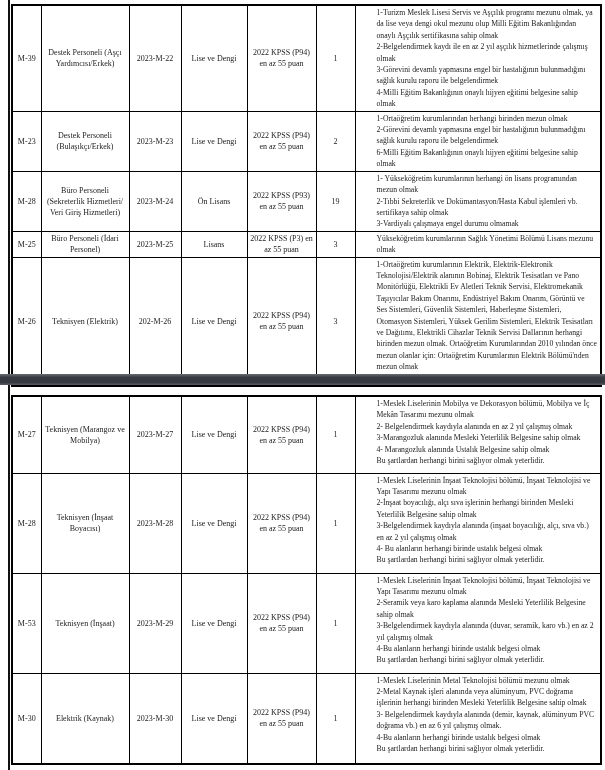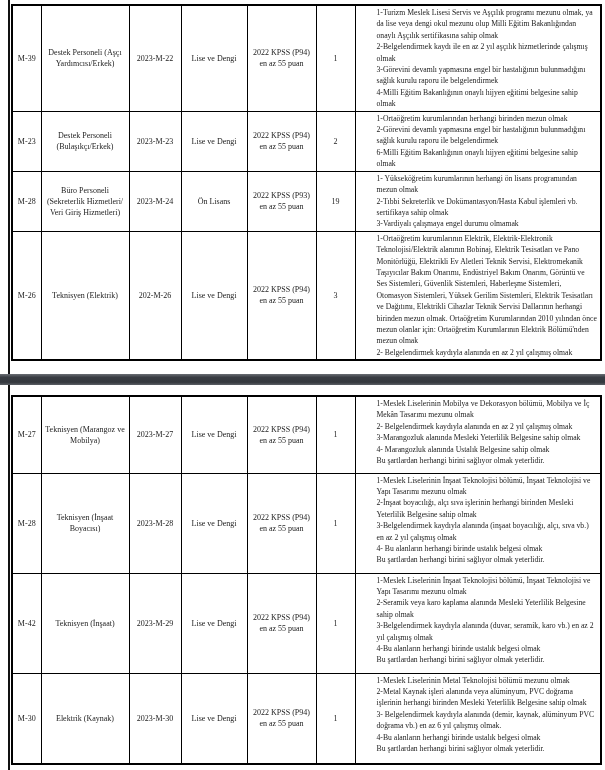--- a/index.html
+++ b/index.html
@@ -116,20 +116,31 @@
           <td class="c-cell">2023-M-24</td>
           <td class="c-cell">Ön Lisans</td>
           <td class="c-cell">2022 KPSS (P93) en az 55 puan</td>
           <td class="c-cell">19</td>
           <td class="req-cell">
             <div>1- Yükseköğretim kurumlarının herhangi ön lisans programından mezun olmak</div>
             <div>2-Tıbbi Sekreterlik ve Dokümantasyon/Hasta Kabul işlemleri vb. sertifikaya sahip olmak</div>
             <div>3-Vardiyalı çalışmaya engel durumu olmamak</div>
           </td>
         </tr>
+        <tr style="height: 23px;">
+          <td class="c-cell">M-25</td>
+          <td class="c-cell">Büro Personeli (İdari Personel)</td>
+          <td class="c-cell">2023-M-25</td>
+          <td class="c-cell">Lisans</td>
+          <td class="c-cell">2022 KPSS (P3) en az 55 puan</td>
+          <td class="c-cell">3</td>
+          <td class="req-cell">
+            <div>Yükseköğretim kurumlarının Sağlık Yönetimi Bölümü Lisans mezunu olmak</div>
+          </td>
+        </tr>
         <tr style="height: 125px;">
           <td class="c-cell">M-26</td>
           <td class="c-cell">Teknisyen (Elektrik)</td>
           <td class="c-cell">202-M-26</td>
           <td class="c-cell">Lise ve Dengi</td>
           <td class="c-cell">2022 KPSS (P94) en az 55 puan</td>
           <td class="c-cell">3</td>
           <td class="req-cell">
             <div>1-Ortaöğretim kurumlarının Elektrik, Elektrik-Elektronik Teknolojisi/Elektrik alanının Bobinaj, Elektrik Tesisatları ve Pano Monitörlüğü, Elektrikli Ev Aletleri Teknik Servisi, Elektromekanik Taşıyıcılar Bakım Onarımı, Endüstriyel Bakım Onarım, Görüntü ve Ses Sistemleri, Güvenlik Sistemleri, Haberleşme Sistemleri, Otomasyon Sistemleri, Yüksek Gerilim Sistemleri, Elektrik Tesisatları ve Dağıtımı, Elektrikli Cihazlar Teknik Servisi Dallarının herhangi birinden mezun olmak. Ortaöğretim Kurumlarından 2010 yılından önce mezun olanlar için: Ortaöğretim Kurumlarının Elektrik Bölümü'nden mezun olmak</div>
             <div>2- Belgelendirmek kaydıyla alanında en az 2 yıl çalışmış olmak</div>
@@ -175,21 +186,21 @@
           <td class="c-cell">1</td>
           <td class="req-cell">
             <div>1-Meslek Liselerinin İnşaat Teknolojisi bölümü, İnşaat Teknolojisi ve Yapı Tasarımı mezunu olmak</div>
             <div>2-İnşaat boyacılığı, alçı sıva işlerinin herhangi birinden Mesleki Yeterlilik Belgesine sahip olmak</div>
             <div>3-Belgelendirmek kaydıyla alanında (inşaat boyacılığı, alçı, sıva vb.) en az 2 yıl çalışmış olmak</div>
             <div>4- Bu alanların herhangi birinde ustalık belgesi olmak</div>
             <div>Bu şartlardan herhangi birini sağlıyor olmak yeterlidir.</div>
           </td>
         </tr>
         <tr style="height: 100px;">
-          <td class="c-cell">M-42</td>
+          <td class="c-cell">M-53</td>
           <td class="c-cell">Teknisyen (İnşaat)</td>
           <td class="c-cell">2023-M-29</td>
           <td class="c-cell">Lise ve Dengi</td>
           <td class="c-cell">2022 KPSS (P94) en az 55 puan</td>
           <td class="c-cell">1</td>
           <td class="req-cell">
             <div>1-Meslek Liselerinin İnşaat Teknolojisi bölümü, İnşaat Teknolojisi ve Yapı Tasarımı mezunu olmak</div>
             <div>2-Seramik veya karo kaplama alanında Mesleki Yeterlilik Belgesine sahip olmak</div>
             <div>3-Belgelendirmek kaydıyla alanında (duvar, seramik, karo vb.) en az 2 yıl çalışmış olmak</div>
             <div>4-Bu alanların herhangi birinde ustalık belgesi olmak</div>

